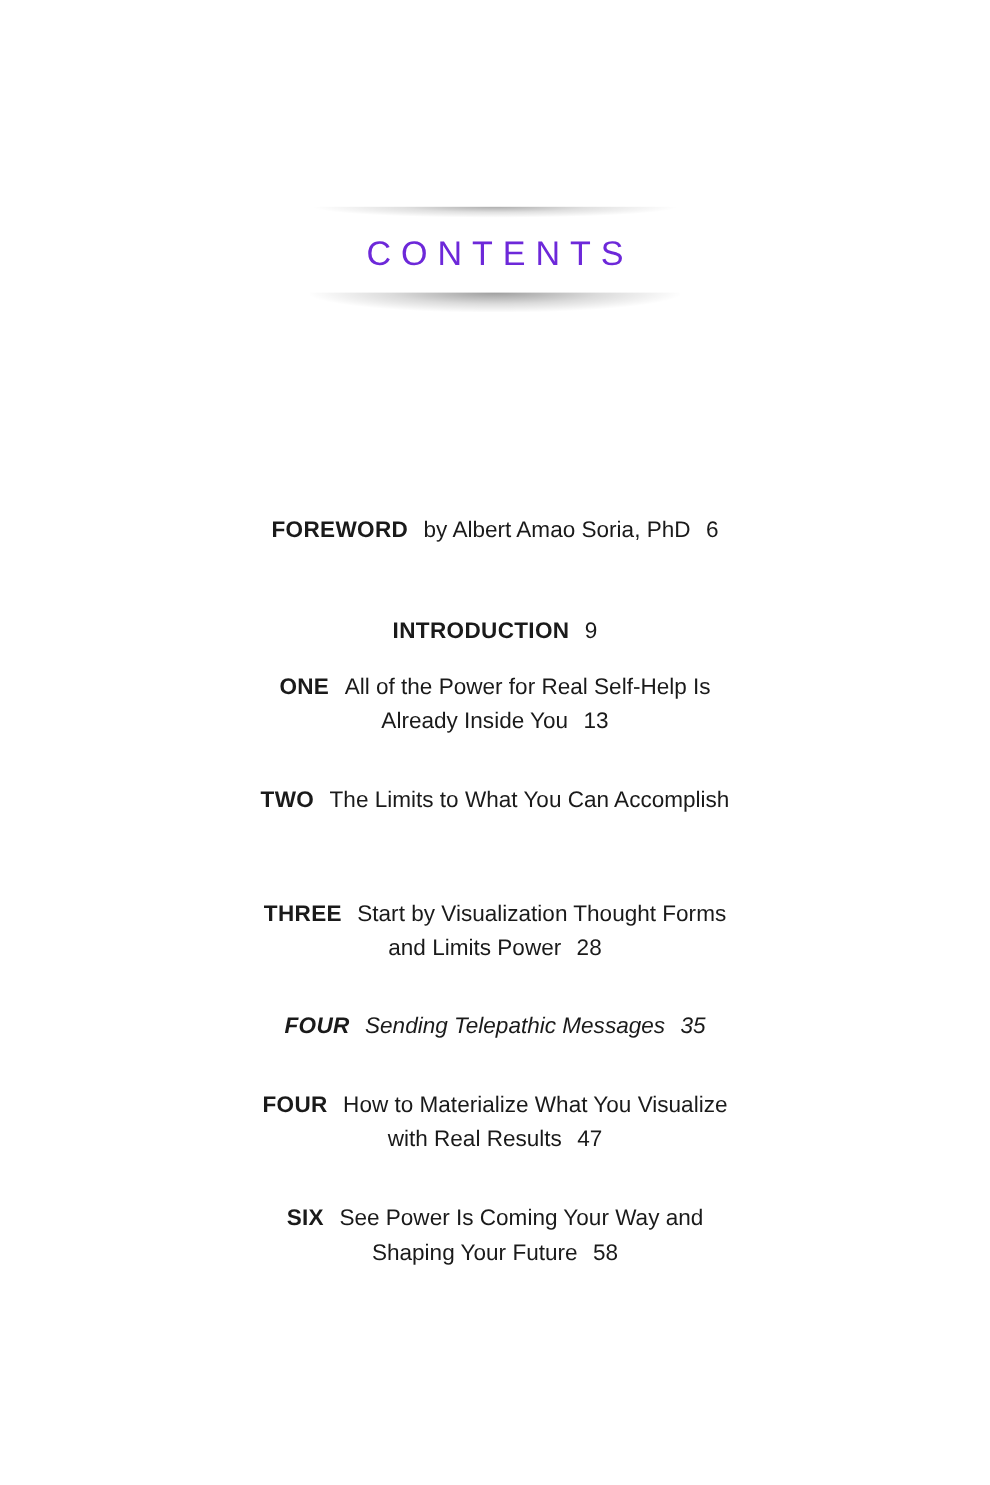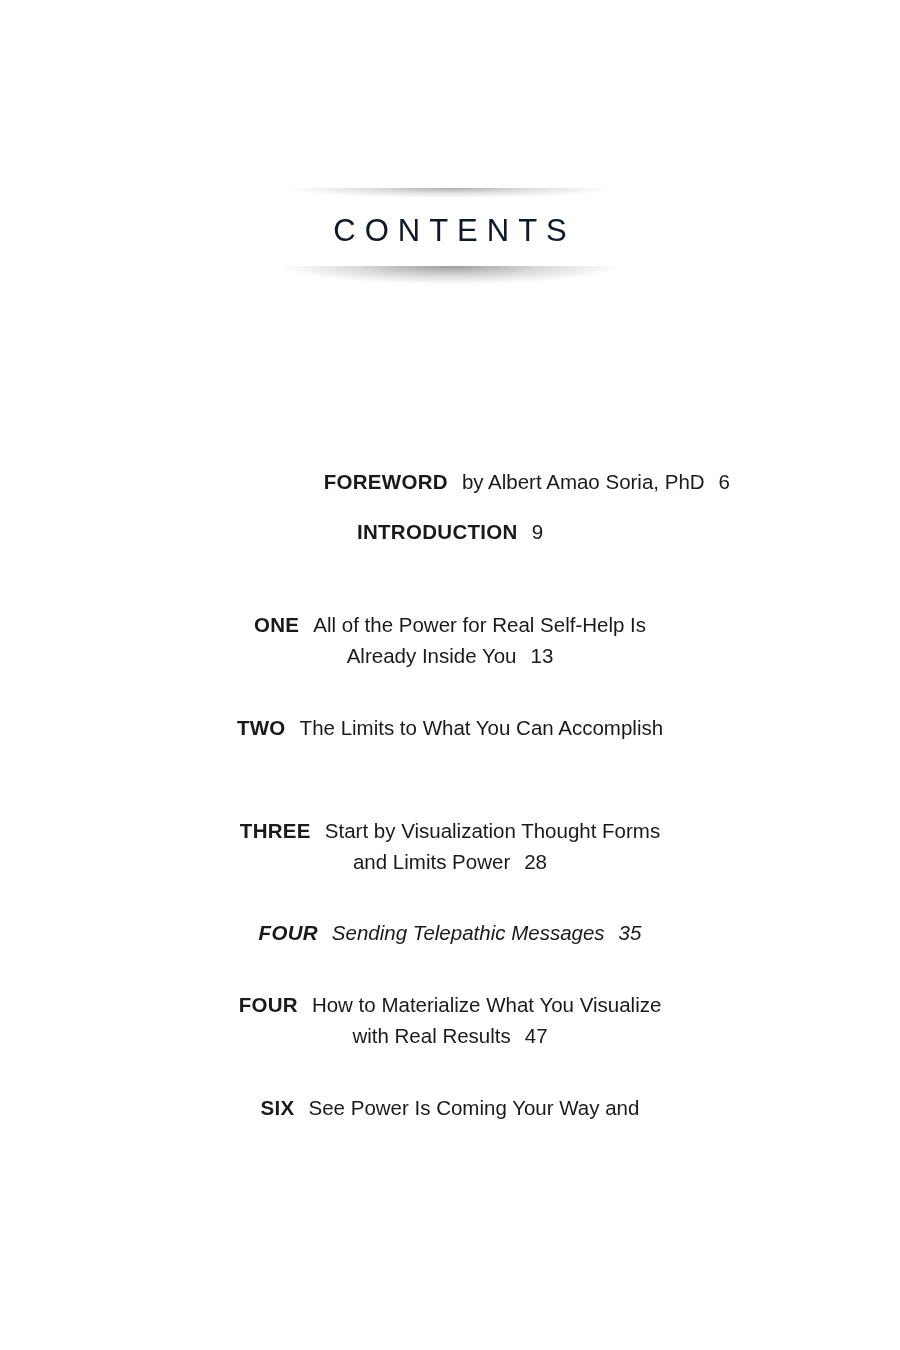--- a/index.html
+++ b/index.html
@@ -4,42 +4,42 @@
 <style>
   html, body { margin: 0; padding: 0; background: #ffffff; }
   body { width: 900px; height: 1350px; position: relative; overflow: hidden;
          font-family: "Liberation Sans", "DejaVu Sans", sans-serif; color: #1a1a1a; }
   .banner { position: absolute; left: 282px; top: 186px; width: 336px; height: 96px; }
   .shade-top { position: absolute; left: 0; right: 0; top: 2px; height: 10px;
     background: radial-gradient(ellipse at 50% 0%, rgba(0,0,0,0.32) 0%, rgba(0,0,0,0.12) 35%, rgba(0,0,0,0) 70%); }
   .shade-bottom { position: absolute; left: 0; right: 0; top: 80px; height: 18px;
     background: radial-gradient(ellipse at 50% 0%, rgba(0,0,0,0.38) 0%, rgba(0,0,0,0.14) 40%, rgba(0,0,0,0) 72%); }
   .title { position: absolute; left: 0; right: 0; top: 27px; text-align: center;
-    font-size: 31px; letter-spacing: 9px; font-weight: 300; color: #0f172a; padding-left: 9px; }
+    font-size: 31px; letter-spacing: 9px; font-weight: 300; color: #6d28d9; padding-left: 9px; }
   .entry { text-align: center; font-size: 20.5px; line-height: 31px; margin: 0 auto; width: 560px; }
   .entry .label { font-weight: bold; letter-spacing: 0.3px; }
   .entry .gap { display: inline-block; width: 14px; }
   .line { display: block; }
 </style>
 </head>
 <body>
 
 <div class="banner">
   <div class="shade-top"></div>
   <div class="title">CONTENTS</div>
   <div class="shade-bottom"></div>
 </div>
 
-<div class="entry" style="position:absolute; top:466px; left:170px;text-align:right;">
+<div class="entry" style="position:absolute; top:466px; left:170px;">
   <span class="line">
     <span class="label">FOREWORD</span><span class="gap"></span><span>by Albert Amao Soria, PhD</span><span class="gap"></span><span>6</span>
   </span>
 </div>
 
-<div class="entry" style="position:absolute; top:516px; left:170px;">
+<div class="entry" style="position:absolute; top:558px; left:170px;">
   <span class="line">
     <span class="label">INTRODUCTION</span><span class="gap"></span><span>9</span>
   </span>
 </div>
 
 <div class="entry" style="position:absolute; top:609px; left:170px;">
   <span class="line">
     <span class="label">ONE</span><span class="gap"></span><span>All of the Power for Real Self-Help Is</span>
   </span>
   <span class="line">
@@ -74,13 +74,16 @@
   </span>
   <span class="line">
     <span>with Real Results</span><span class="gap"></span><span>47</span>
   </span>
 </div>
 
 <div class="entry" style="position:absolute; top:1092px; left:170px;">
   <span class="line">
     <span class="label">SIX</span><span class="gap"></span><span>See Power Is Coming Your Way and</span>
   </span>
+  <span class="line">
+    <span>Shaping Your Future</span><span class="gap"></span><span>58</span>
+  </span>
 </div>
 
 </body></html>

